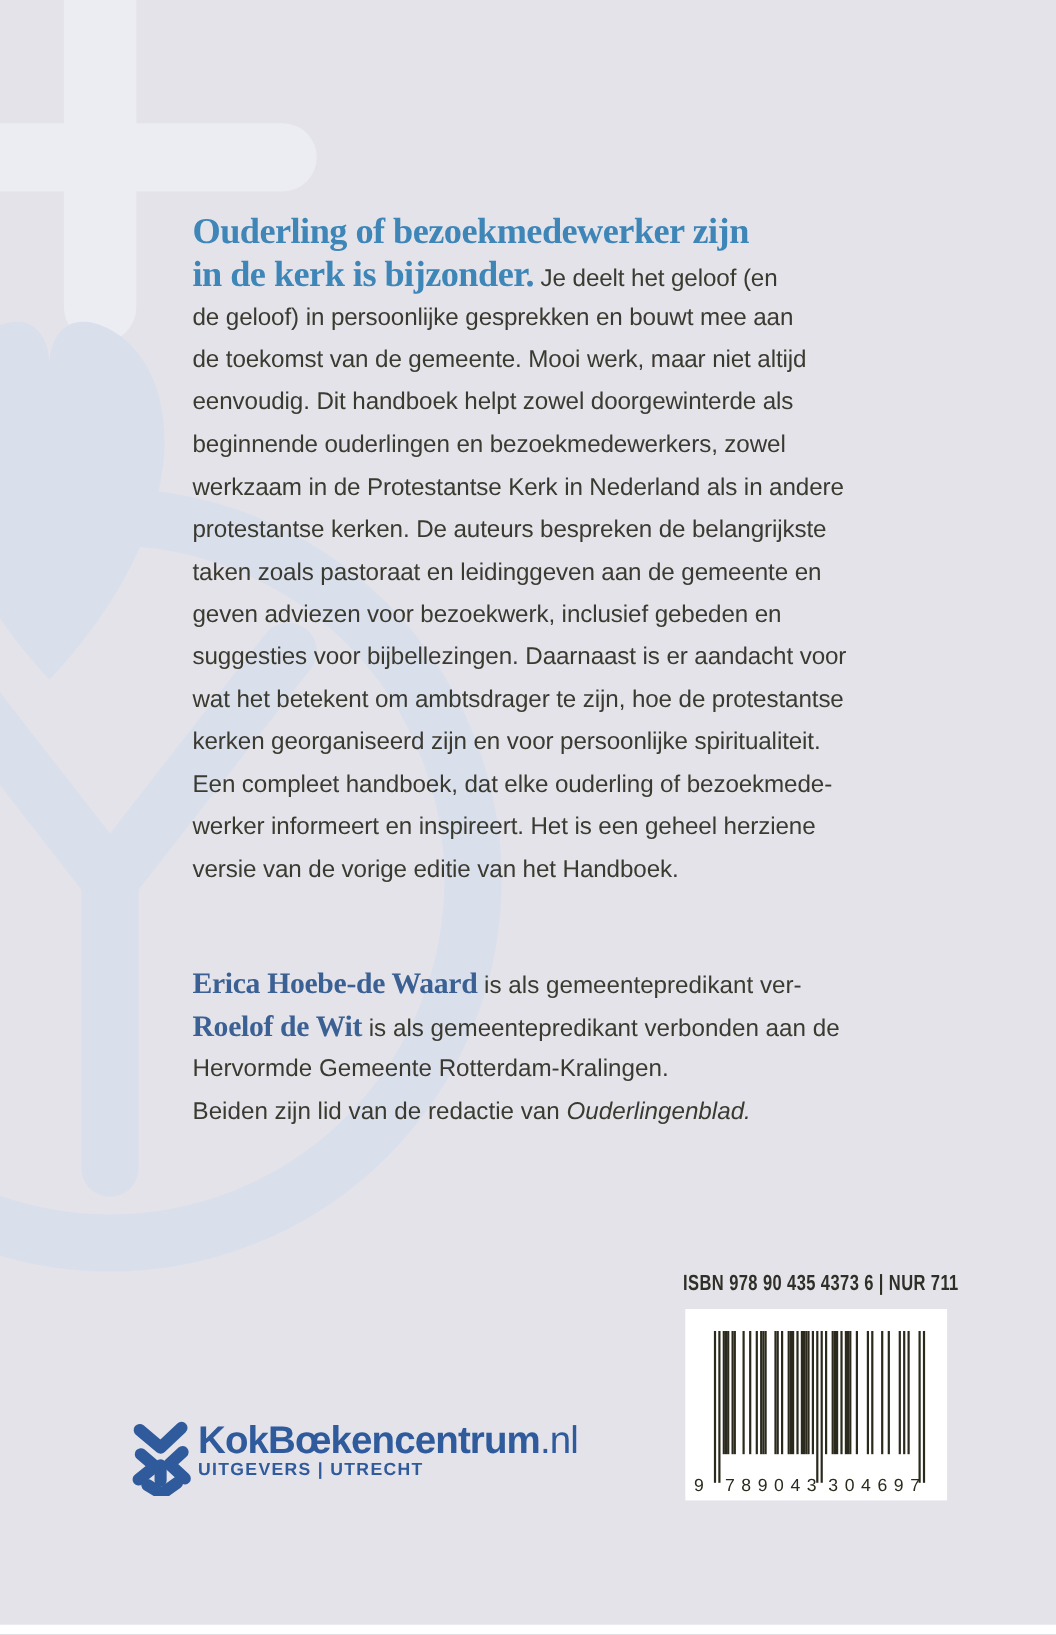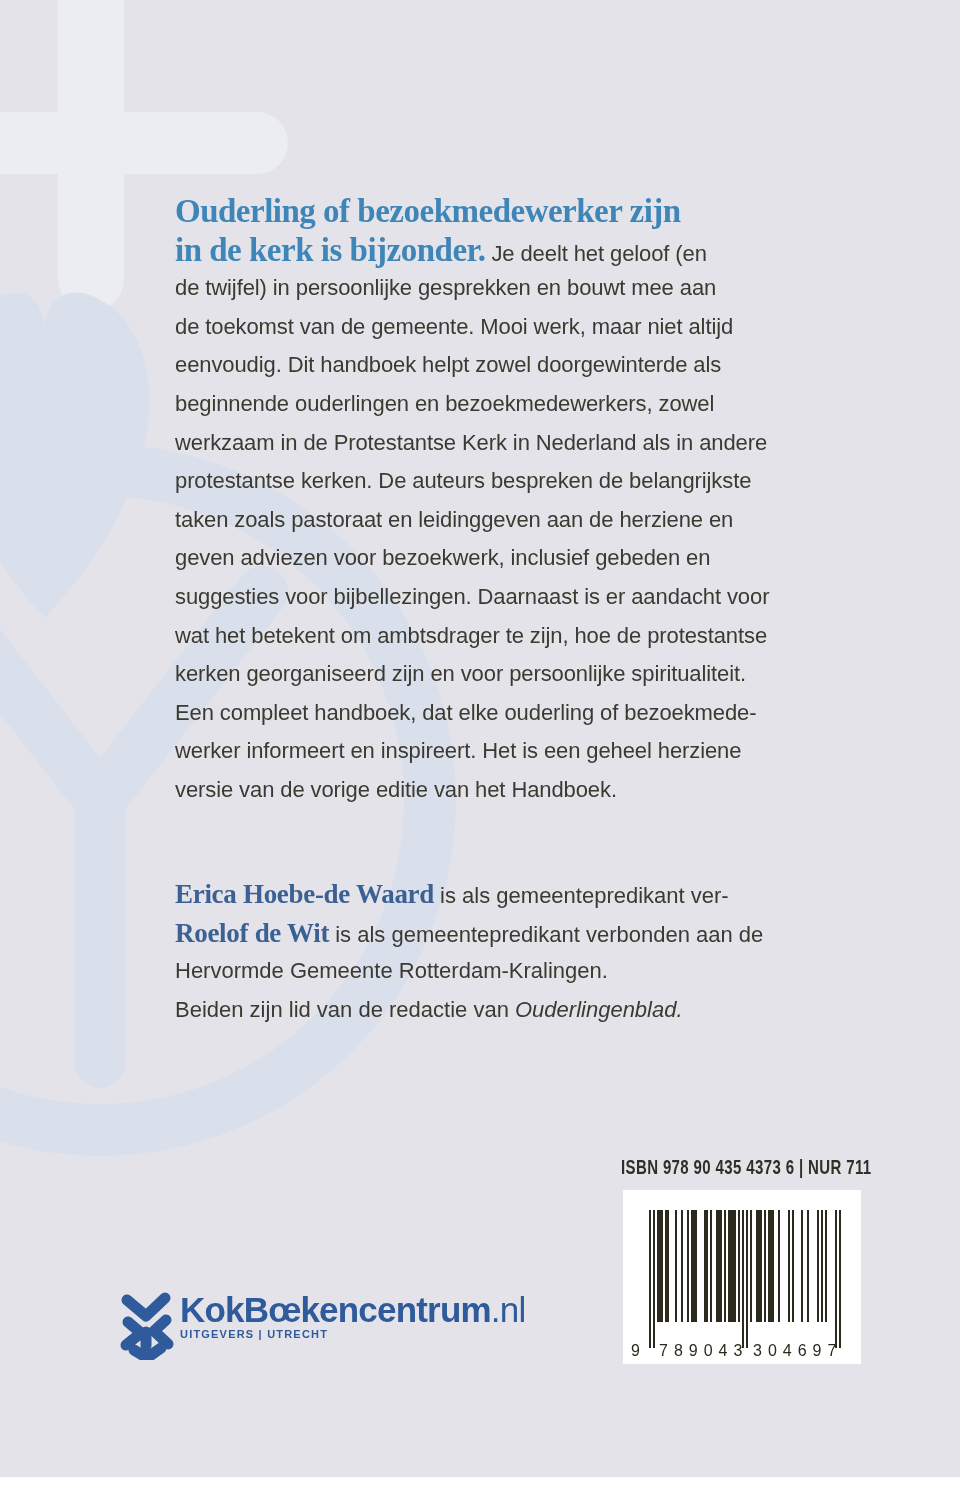--- a/index.html
+++ b/index.html
@@ -25,21 +25,21 @@
   .barcode-box{position:absolute;left:623px;top:1190px;width:238px;height:174px;background:#fff;}
   .bars{position:absolute;left:26px;top:20px;width:192px;height:138px;}
   .bars .bar{position:absolute;top:0;background:var(--bar);}
   .bc-digits{position:absolute;color:#2b2a1d;font-size:16px;bottom:4px;letter-spacing:6px;white-space:nowrap;}
   .bc-first{left:8px;} .bc-g1{left:36px;} .bc-g2{left:130px;}
   .publisher{position:absolute;left:118px;top:1288px;height:72px;}
   .pub-mark{position:absolute;left:0;top:0;}
   .pub-text{position:absolute;left:62px;top:8px;white-space:nowrap;}
   .pub-word{font-size:35px;font-weight:bold;color:var(--brand);letter-spacing:-0.8px;line-height:28px;}
   .pub-word .suffix{font-weight:normal;}
-  .pub-tagline{font-size:11px;font-weight:bold;color:var(--brand);letter-spacing:1.2px;margin-top:4px;}
+  .pub-tagline{font-size:16px;font-weight:bold;color:var(--brand);letter-spacing:1.2px;margin-top:4px;}
   .bottom-strip{position:absolute;left:0;bottom:0;width:100%;height:9px;background:var(--strip);}
 </style>
 </head>
 <body>
 
 <div class="page">
 
   <svg class="watermark" width="460" height="1220" viewBox="0 0 460 1220" aria-hidden="true">
     <g>
       <rect x="58" y="-60" width="66" height="372" rx="33" style="fill:var(--wmlight)"></rect>
@@ -51,27 +51,27 @@
       <circle cx="100" cy="800" r="330"></circle>
       <path d="M100 800 L -62 592"></path>
       <path d="M100 800 L 262 592"></path>
       <path d="M100 800 L 100 1062"></path>
     </g>
   </svg>
 
   <div class="blurb">
       <div class="line"><span class="seg lead">Ouderling of bezoekmedewerker zijn</span></div>
       <div class="line"><span class="seg lead">in de kerk is bijzonder.</span><span class="seg plain"> Je deelt het geloof (en</span></div>
-      <div class="line"><span class="seg plain">de twijfel) in persoonlijke gesprekken en bouwt mee aan</span></div>
+      <div class="line"><span class="seg plain">de geloof) in persoonlijke gesprekken en bouwt mee aan</span></div>
       <div class="line"><span class="seg plain">de toekomst van de gemeente. Mooi werk, maar niet altijd</span></div>
       <div class="line"><span class="seg plain">eenvoudig. Dit handboek helpt zowel doorgewinterde als</span></div>
       <div class="line"><span class="seg plain">beginnende ouderlingen en bezoekmedewerkers, zowel</span></div>
       <div class="line"><span class="seg plain">werkzaam in de Protestantse Kerk in Nederland als in andere</span></div>
       <div class="line"><span class="seg plain">protestantse kerken. De auteurs bespreken de belangrijkste</span></div>
-      <div class="line"><span class="seg plain">taken zoals pastoraat en leidinggeven aan de herziene en</span></div>
+      <div class="line"><span class="seg plain">taken zoals pastoraat en leidinggeven aan de gemeente en</span></div>
       <div class="line"><span class="seg plain">geven adviezen voor bezoekwerk, inclusief gebeden en</span></div>
       <div class="line"><span class="seg plain">suggesties voor bijbellezingen. Daarnaast is er aandacht voor</span></div>
       <div class="line"><span class="seg plain">wat het betekent om ambtsdrager te zijn, hoe de protestantse</span></div>
       <div class="line"><span class="seg plain">kerken georganiseerd zijn en voor persoonlijke spiritualiteit.</span></div>
       <div class="line"><span class="seg plain">Een compleet handboek, dat elke ouderling of bezoekmede-</span></div>
       <div class="line"><span class="seg plain">werker informeert en inspireert. Het is een geheel herziene</span></div>
       <div class="line"><span class="seg plain">versie van de vorige editie van het Handboek.</span></div>
     </div>
 
   <div class="authors">

